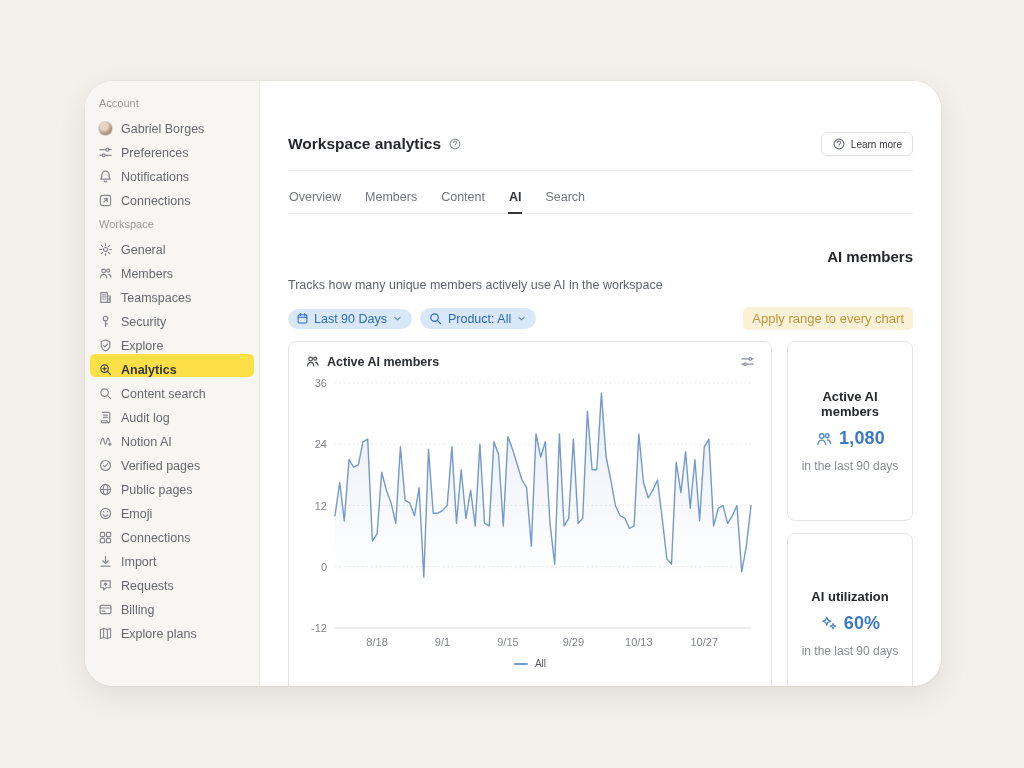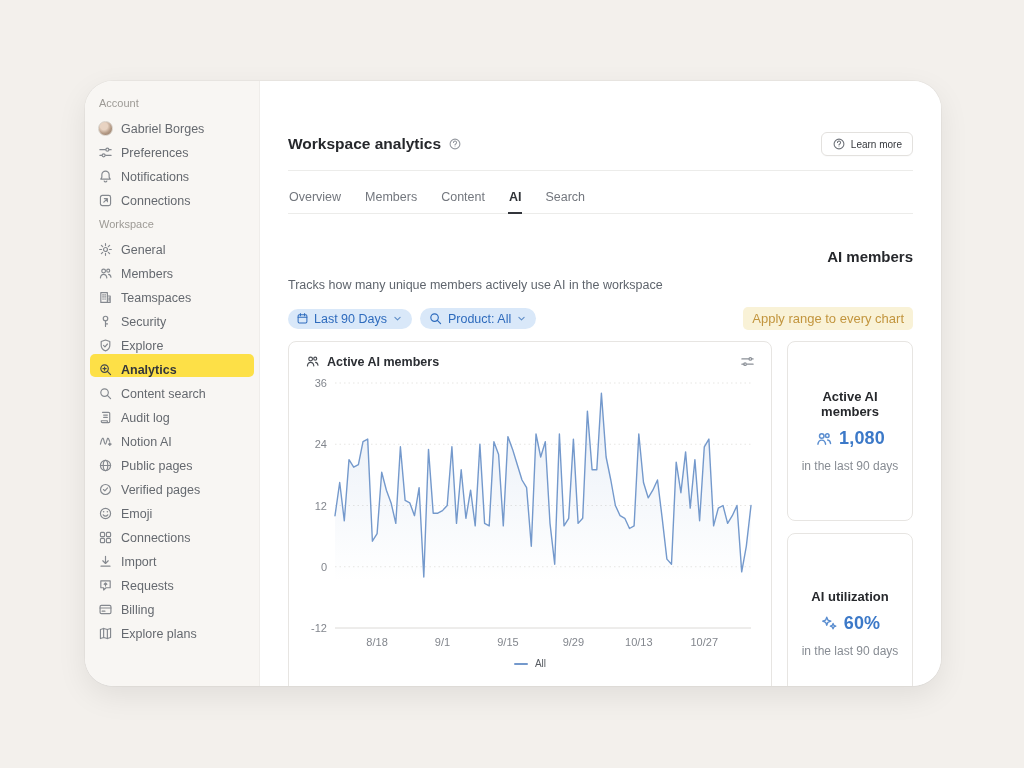--- a/index.html
+++ b/index.html
@@ -187,35 +187,35 @@
           <svg class="icon" width="15" height="15" viewBox="0 0 16 16" fill="none" stroke="currentColor" stroke-width="1.25" stroke-linecap="round" stroke-linejoin="round">
             <path d="M2.6 10.8c1-4.3 1.9-6.4 2.7-6.4.9 0 1.4 6.4 2.6 6.4 1.1 0 1.7-6.4 2.6-6.4.8 0 1.3 1.6 1.9 3.4"></path>
             <path d="M12.6 9.4l.4 1 1 .4-1 .4-.4 1-.4-1-1-.4 1-.4z"></path>
           </svg>
         </span>
         <span>Notion AI</span>
       </div>
       <div class="side-item">
         <span class="ic">
           <svg class="icon" width="15" height="15" viewBox="0 0 16 16" fill="none" stroke="currentColor" stroke-width="1.25" stroke-linecap="round" stroke-linejoin="round">
+            <circle cx="8" cy="8" r="5.3"></circle>
+            <path d="M5.8 8l1.5 1.5 2.9-3.2"></path>
+          </svg>
+        </span>
+        <span>Verified pages</span>
+      </div>
+      <div class="side-item">
+        <span class="ic">
+          <svg class="icon" width="15" height="15" viewBox="0 0 16 16" fill="none" stroke="currentColor" stroke-width="1.25" stroke-linecap="round" stroke-linejoin="round">
             <circle cx="8" cy="8" r="5.4"></circle>
             <ellipse cx="8" cy="8" rx="2.4" ry="5.4"></ellipse>
             <path d="M2.6 8h10.8"></path>
           </svg>
         </span>
         <span>Public pages</span>
-      </div>
-      <div class="side-item">
-        <span class="ic">
-          <svg class="icon" width="15" height="15" viewBox="0 0 16 16" fill="none" stroke="currentColor" stroke-width="1.25" stroke-linecap="round" stroke-linejoin="round">
-            <circle cx="8" cy="8" r="5.3"></circle>
-            <path d="M5.8 8l1.5 1.5 2.9-3.2"></path>
-          </svg>
-        </span>
-        <span>Verified pages</span>
       </div>
       <div class="side-item">
         <span class="ic">
           <svg class="icon" width="15" height="15" viewBox="0 0 16 16" fill="none" stroke="currentColor" stroke-width="1.25" stroke-linecap="round" stroke-linejoin="round">
             <circle cx="8" cy="8" r="5.4"></circle>
             <path d="M5.6 9.4c.6.9 1.4 1.4 2.4 1.4s1.8-.5 2.4-1.4"></path>
             <path d="M6 6.2h.01M10 6.2h.01" stroke-width="1.7"></path>
           </svg>
         </span>
         <span>Emoji</span>

